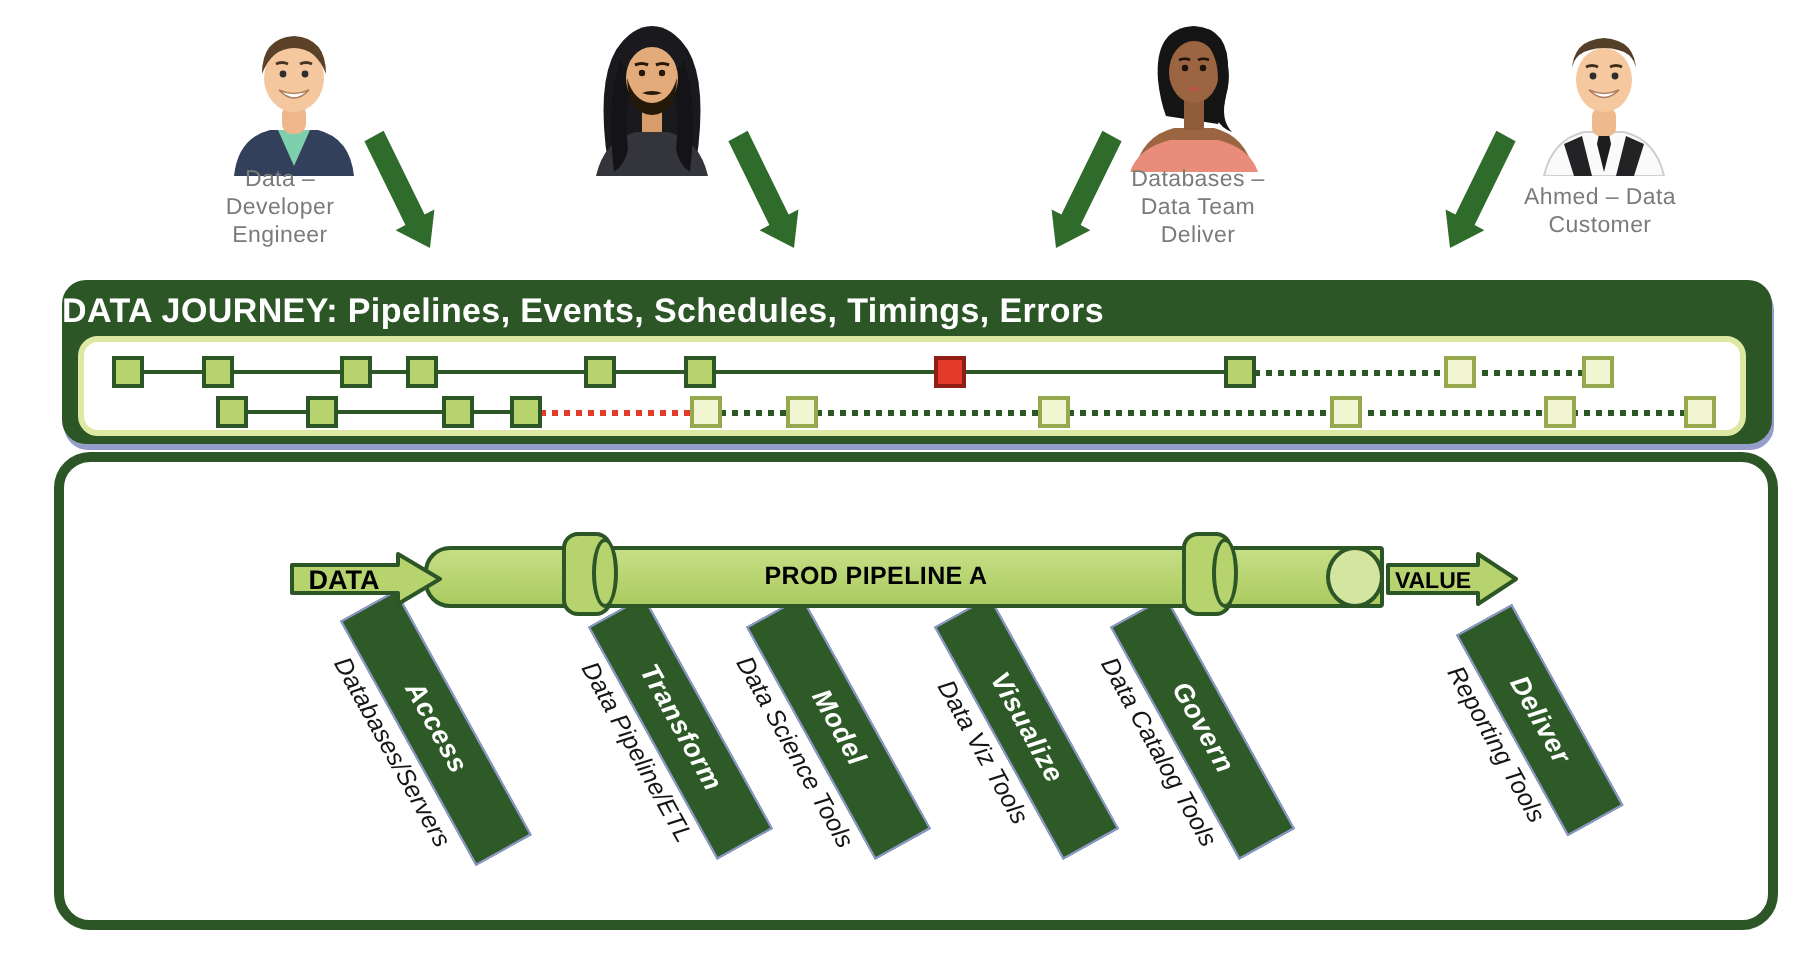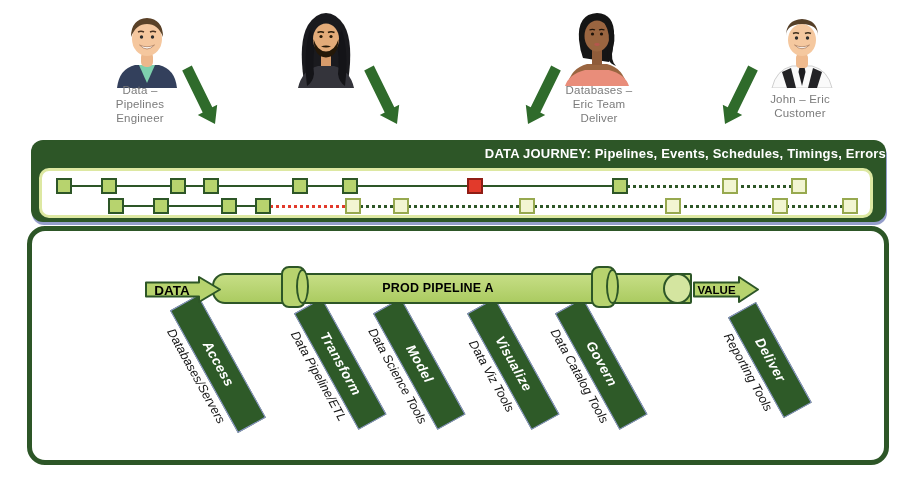--- a/index.html
+++ b/index.html
@@ -10,22 +10,22 @@
   .avatar{position:absolute}
   .persona-label{position:absolute;text-align:center;color:var(--label-gray);
                  font-size:11.5px;line-height:13.8px;letter-spacing:.2px}
   .parrow{position:absolute;width:42px;height:64px}
   .parrow.flip{transform:scaleX(-1)}
 
   
   .banner{position:absolute;left:31px;top:140px;width:855px;height:82px;
           background:var(--dark-green);border-radius:12px;
           box-shadow:1px 3px 0 rgba(62,78,160,.55)}
-  .banner-title{position:absolute;left:0;right:0;top:6px;text-align:right;color:#fff;
-                font-weight:bold;font-size:13px;letter-spacing:.2px}
+  .banner-title{position:absolute;left:0;right:0;top:6px;text-align:left;color:#fff;
+                font-weight:bold;font-size:17px;letter-spacing:.2px}
   .timeline-box{position:absolute;left:39px;top:168px;width:828px;height:44px;
                 background:#fff;border:3px solid var(--cream-border);border-radius:10px}
   #timeline-layer{position:absolute;left:0;top:0;width:907px;height:487px;pointer-events:none}
   .seg{position:absolute;border-top:2.5px solid var(--dark-green)}
   .seg.dotted{border-top-style:dotted;border-top-width:3px}
   .seg.red{border-top-color:var(--red)}
   .sq{position:absolute;width:12px;height:12px;border:2px solid var(--dark-green);
       background:var(--light-green);transform:translate(-50%,-50%)}
   .sq.pale{background:var(--pale-green);border-color:#97a94f}
   .sq.red{background:var(--red);border-color:#8f1d15}
@@ -71,21 +71,21 @@
       <path d="M27 27 Q27 9 43 8 Q59 9 59 27 Q54 14 43 14 Q32 14 27 27 Z" fill="#5a4127"></path>
       <circle cx="37.5" cy="27" r="1.7" fill="#2d2d2d"></circle>
         <circle cx="48.5" cy="27" r="1.7" fill="#2d2d2d"></circle>
       <path d="M34 22 Q37 20.5 40 22" stroke="#4a3322" stroke-width="1.4" fill="none"></path>
       <path d="M46 22 Q49 20.5 52 22" stroke="#4a3322" stroke-width="1.4" fill="none"></path>
       <path d="M35.5 35 Q43 43 50.5 35 Q43 38.5 35.5 35 Z" fill="#fff" stroke="#ad7d5d" stroke-width="0.8"></path>
     </svg>
   </div>
   <div class="persona-label" style="left:85px;top:84px;width:110px">
     <div>Data –</div>
-    <div>Pipelines</div>
+    <div>Developer</div>
     <div>Engineer</div>
   </div>
   <svg class="parrow" style="left:179px;top:64px" viewBox="0 0 42 64">
     <polygon points="12.8,1.4 33.3,43.3 38.2,40.7 36,60 18.8,51.1 23.7,48.5 3.2,6.6" fill="#2f6b2b"></polygon>
   </svg>
 
   <div class="avatar" style="left:283px;top:8px">
     <svg width="86" height="80" viewBox="0 0 86 80">
       <path d="M21 74 Q15 34 25 17 Q33 5 43 5 Q53 5 61 17 Q71 34 65 74 Z" fill="#1a1a1e"></path>
       <path d="M15 80 Q19 62 35 58 L51 58 Q67 62 71 80 Z" fill="#34343b"></path>
@@ -117,21 +117,21 @@
       <path d="M57 16 Q64 28 60 42 Q57 54 63 60 Q52 56 55 42 Q58 28 52 18 Z" fill="#151515"></path>
       <circle cx="39.5" cy="28" r="1.6" fill="#1c1209"></circle>
         <circle cx="48.5" cy="28" r="1.6" fill="#1c1209"></circle>
       <path d="M36.5 24 Q39.5 22.8 42 24" stroke="#1c1209" stroke-width="1.3" fill="none"></path>
       <path d="M46 24 Q48.5 22.8 51.5 24" stroke="#1c1209" stroke-width="1.3" fill="none"></path>
       <ellipse cx="44" cy="38.5" rx="2.8" ry="1.4" fill="#b5574d"></ellipse>
     </svg>
   </div>
   <div class="persona-label" style="left:543px;top:84px;width:112px">
     <div>Databases –</div>
-    <div>Eric Team</div>
+    <div>Data Team</div>
     <div>Deliver</div>
   </div>
   <svg class="parrow flip" style="left:522px;top:64px" viewBox="0 0 42 64">
     <polygon points="12.8,1.4 33.3,43.3 38.2,40.7 36,60 18.8,51.1 23.7,48.5 3.2,6.6" fill="#2f6b2b"></polygon>
   </svg>
 
   <div class="avatar" style="left:760px;top:12px">
     <svg width="84" height="76" viewBox="0 0 84 76">
       <path d="M12 76 Q16 58 32 54 L52 54 Q68 58 72 76 Z" fill="#fafafa" stroke="#cfcfcf" stroke-width="1"></path>
       <path d="M22 60 L31 56 L36 76 L27 76 Z" fill="#232326"></path>
@@ -141,21 +141,21 @@
       <ellipse cx="42" cy="28" rx="14" ry="16" fill="#f5c89f"></ellipse>
       <path d="M26 24 Q26 8 42 7 Q58 8 58 24 Q58 12.5 42 12 Q26 12.5 26 24 Z" fill="#553f28"></path>
       <circle cx="36.5" cy="26" r="1.7" fill="#2d2d2d"></circle>
         <circle cx="47.5" cy="26" r="1.7" fill="#2d2d2d"></circle>
       <path d="M33 21.5 Q36 20 39 21.5" stroke="#3f2f1d" stroke-width="1.4" fill="none"></path>
       <path d="M45 21.5 Q48 20 51 21.5" stroke="#3f2f1d" stroke-width="1.4" fill="none"></path>
       <path d="M34.5 33 Q42 40.5 49.5 33 Q42 36.5 34.5 33 Z" fill="#fff" stroke="#ad7d5d" stroke-width="0.8"></path>
     </svg>
   </div>
   <div class="persona-label" style="left:752px;top:93px;width:96px">
-    <div>John – Eric</div>
+    <div>Ahmed – Data</div>
     <div>Customer</div>
   </div>
   <svg class="parrow flip" style="left:719px;top:64px" viewBox="0 0 42 64">
     <polygon points="12.8,1.4 33.3,43.3 38.2,40.7 36,60 18.8,51.1 23.7,48.5 3.2,6.6" fill="#2f6b2b"></polygon>
   </svg>
 
   <div class="banner">
     <div class="banner-title">DATA JOURNEY: Pipelines, Events, Schedules, Timings, Errors</div>
   </div>
   <div class="timeline-box"></div>

